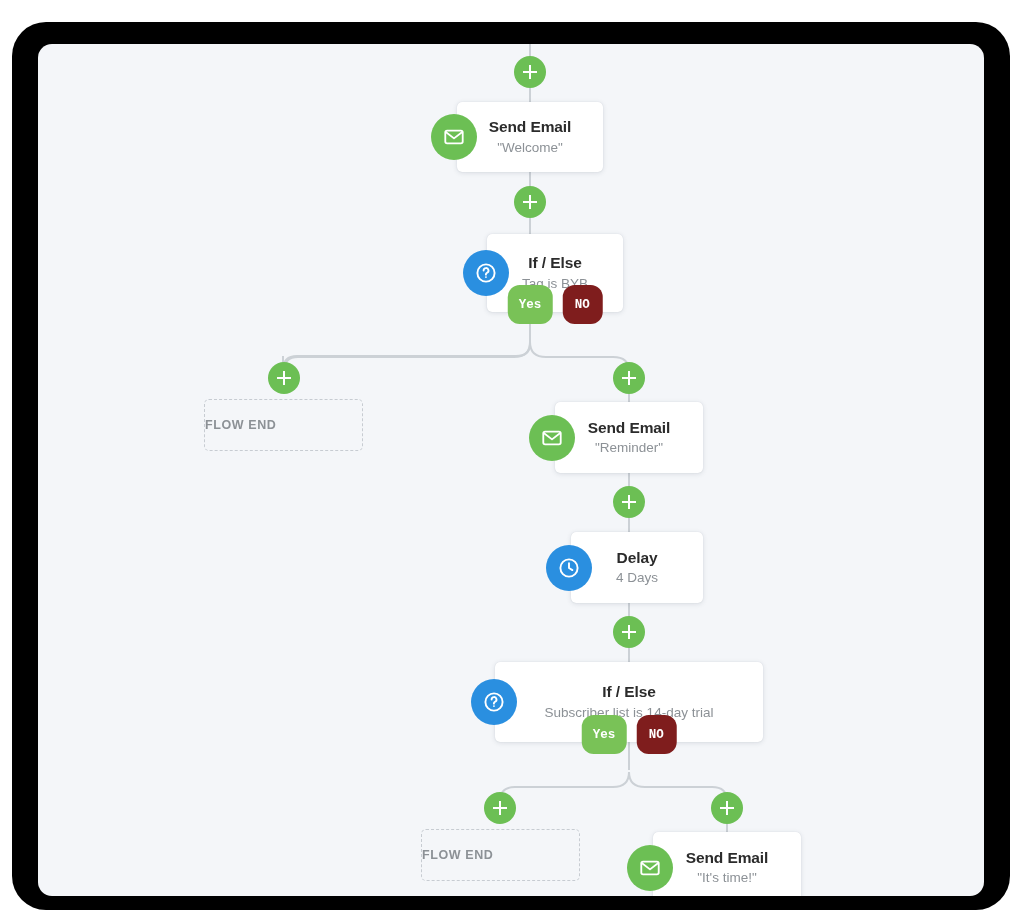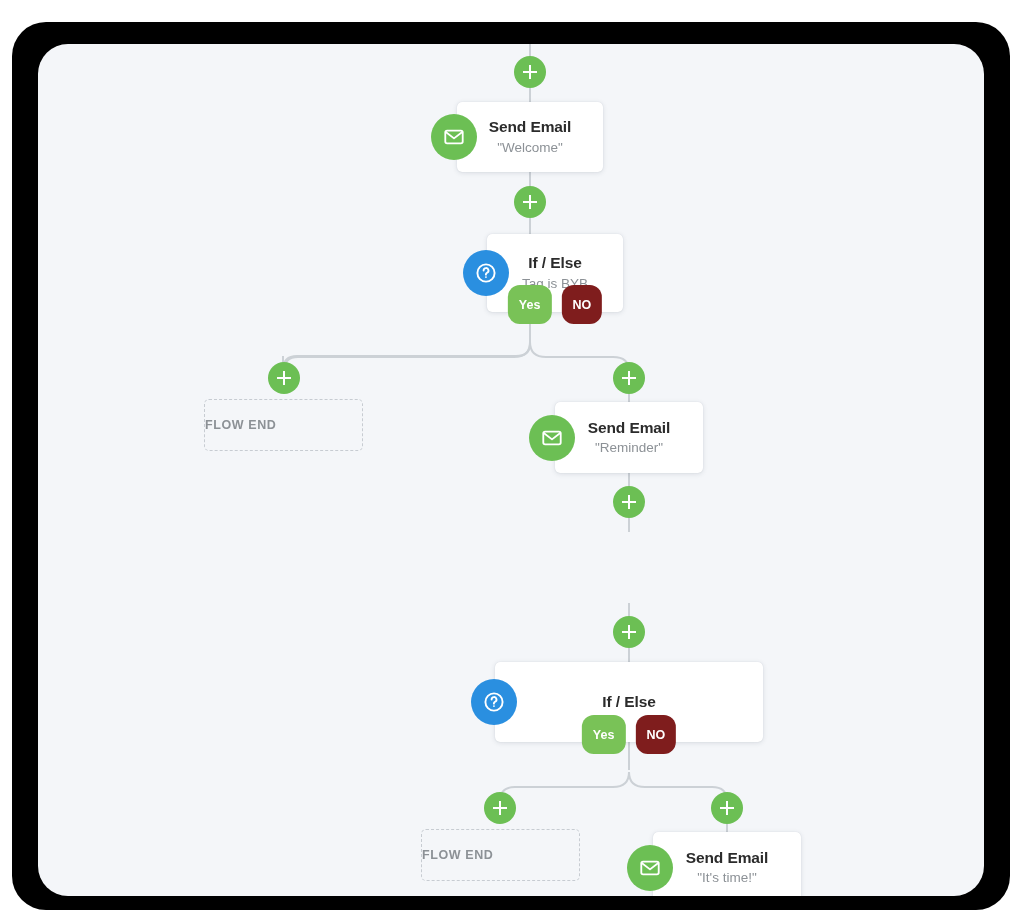--- a/index.html
+++ b/index.html
@@ -20,21 +20,21 @@
     background: #000000;
     border-radius: 34px;
     overflow: hidden;
   }
 
   #flow-canvas {
     position: absolute;
     left: 26px; top: 22px;
     width: 946px; height: 852px;
     background: #f4f6f9;
-    border-radius: 30px;
+    border-radius: 14px;
     overflow: hidden;
   }
 
   
   #connectors {
     position: absolute;
     left: 0; top: 0;
     width: 946px; height: 852px;
     pointer-events: none;
   }
@@ -121,20 +121,21 @@
     height: 39px;
     border-radius: 12px;
     display: flex;
     align-items: center;
     justify-content: center;
     font-size: 12.5px;
     font-weight: bold;
     color: #ffffff;
     padding: 16px 11px;
     cursor: pointer;
+    font-family: Liberation Mono, monospace;
   }
   .badge-yes { background: #79c257; }
   .badge-no  { background: #7f1d1d; }
 
   
   .flow-end {
     position: absolute;
     border: 1.5px dashed #c7ccd2;
     border-radius: 5px;
     background: transparent;
@@ -245,33 +246,46 @@
           </svg>
         </div>
         <div class="node-body">
           <div class="node-title">Send Email</div>
           <div class="node-sub">"Reminder"</div>
         </div>
       </div>
 
       <div class="plus-btn" style="left:575px; top:442px;"></div>
 
+      <div class="node" style="left:533px; top:488px; width:132px; height:71px;">
+        <div class="node-icon icon-blue" style="left:-25px;">
+          <svg width="24" height="24" viewBox="0 0 24 24" fill="none" stroke="#ffffff" stroke-width="1.9" stroke-linecap="round" stroke-linejoin="round">
+            <circle cx="12" cy="12" r="8.6"></circle>
+            <path d="M12 7.2 V12 L15.4 14.1"></path>
+          </svg>
+        </div>
+        <div class="node-body">
+          <div class="node-title">Delay</div>
+          <div class="node-sub">4 Days</div>
+        </div>
+      </div>
 
       <div class="plus-btn" style="left:575px; top:572px;"></div>
 
       <div class="node" style="left:457px; top:618px; width:268px; height:80px;">
         <div class="node-icon icon-blue" style="left:-24px;">
           <svg width="24" height="24" viewBox="0 0 24 24" fill="none" stroke="#ffffff" stroke-width="1.9" stroke-linecap="round" stroke-linejoin="round">
             <circle cx="12" cy="12" r="8.6"></circle>
             <path d="M9.6 9.5a2.45 2.45 0 1 1 3.3 2.3c-.7.28-.98.8-.98 1.5v.35"></path>
             <circle cx="11.95" cy="16.1" r="0.95" fill="#ffffff" stroke="none"></circle>
           </svg>
         </div>
         <div class="node-body">
           <div class="node-title">If / Else</div>
+          <div class="node-sub">Subscriber list is 14-day trial</div>
         </div>
         <div class="branch-badges">
           <div class="badge badge-yes">Yes</div>
           <div class="badge badge-no">NO</div>
         </div>
       </div>
 
       <div class="plus-btn" style="left:446px; top:748px;"></div>
 
       <div class="flow-end" style="left:383px; top:785px; width:159px; height:52px;">

